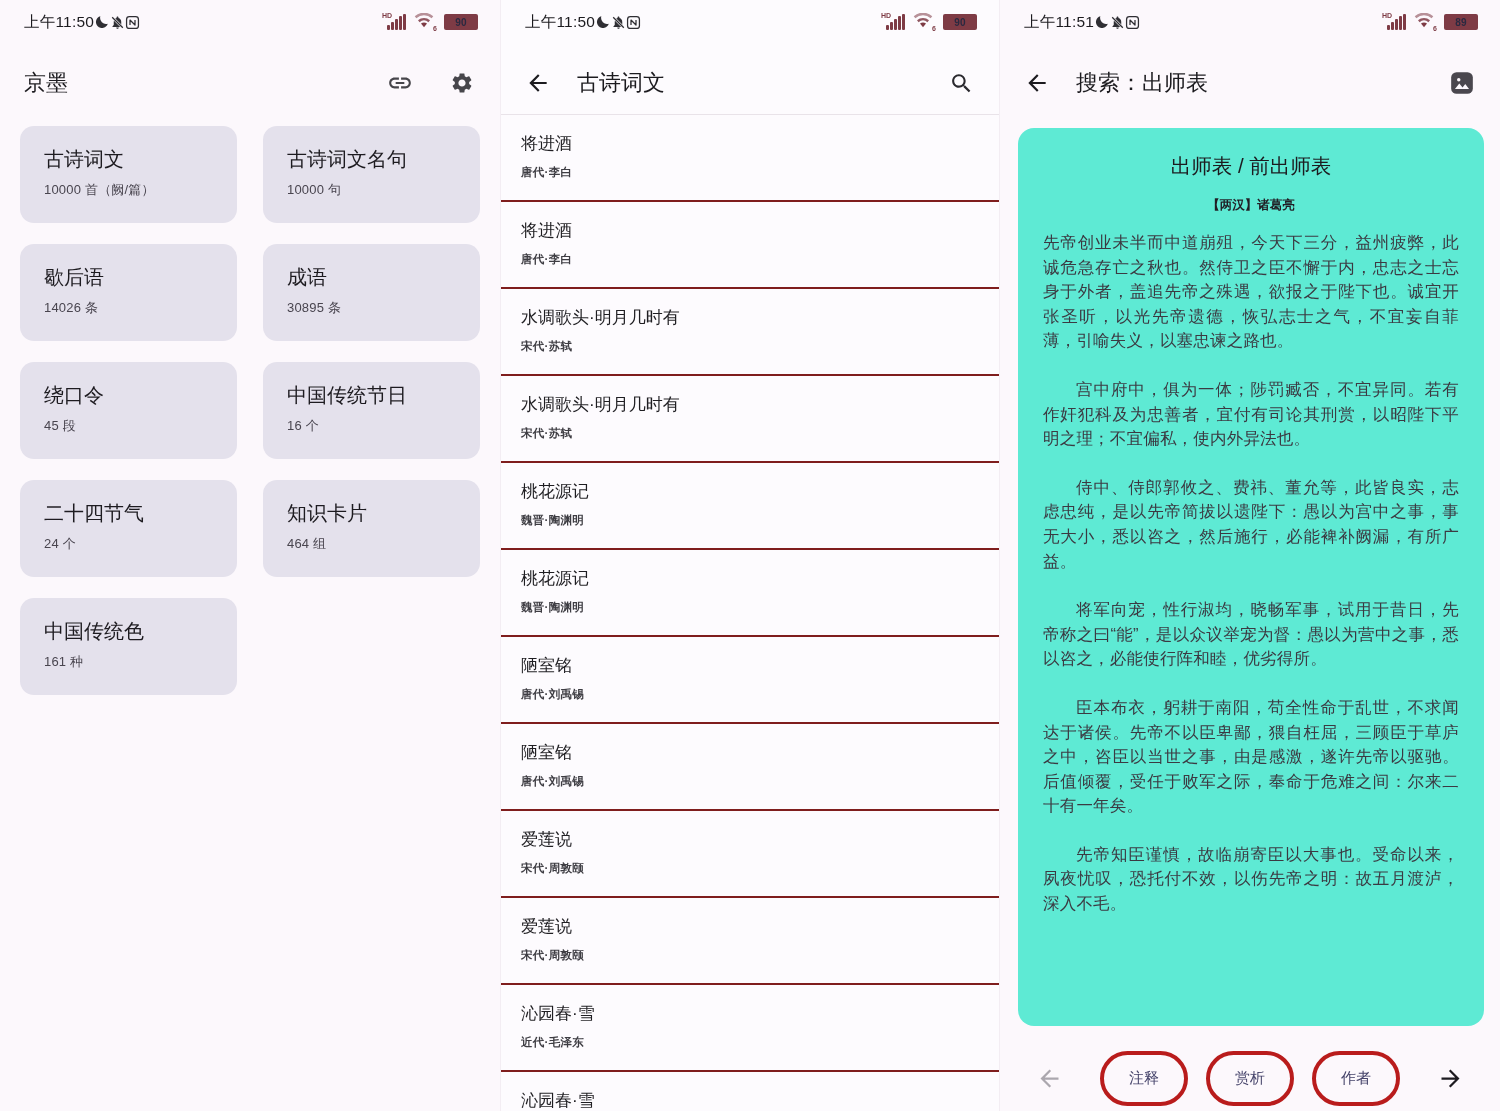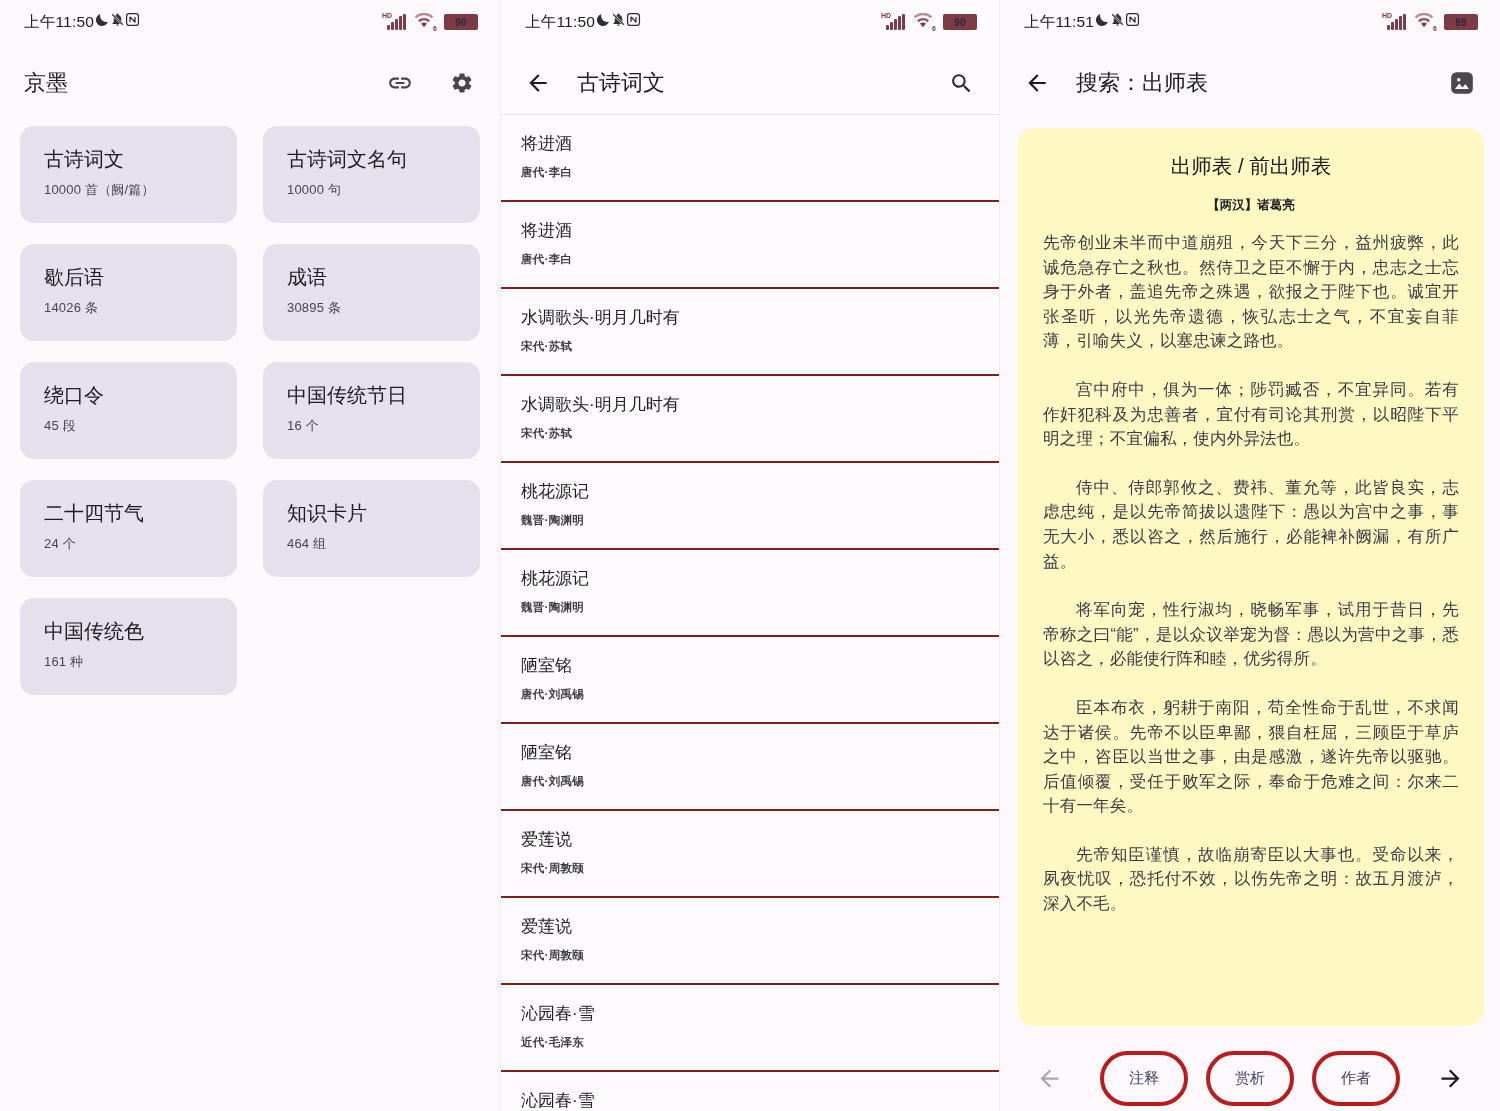--- a/index.html
+++ b/index.html
@@ -7,21 +7,21 @@
   body {
     font-family:"Liberation Sans","DejaVu Sans",sans-serif;
     background:#FCF8FC;
     display:flex;
   }
   .screen { width:500px; height:1111px; position:relative; overflow:hidden; background:#FCF8FC; }
   .screen.mid { background:#FDFBFE; border-left:1px solid #F3EDF3; border-right:1px solid #F3EDF3; }
 
   
   .statusbar { height:44px; display:flex; align-items:center; justify-content:space-between; padding:0 22px 0 24px; }
-  .sb-left { display:flex; }
+  .sb-left { display:flex; align-items:center; }
   .sb-time { font-size:15.5px; font-weight:500; color:#1C1B1F; letter-spacing:.2px; }
   .sb-ico { display:inline-flex; }
   .sb-right { display:flex; align-items:center; gap:8px; }
   .sig-wrap { position:relative; width:24px; height:18px; }
   .sig-hd { position:absolute; top:-1px; left:0; font-size:7px; font-weight:700; color:#7E3B45; }
   .sig-bars { position:absolute; bottom:1px; right:0; display:flex; align-items:flex-end; gap:1.5px; }
   .sig-bars i { display:block; width:2.6px; background:#7E3B45; border-radius:1px; }
   .wifi-wrap { position:relative; width:22px; height:18px; }
   .wifi-6 { position:absolute; bottom:-1px; right:-1px; font-size:7px; font-weight:700; color:#7E3B45; }
   .battery { min-width:34px; height:16px; border-radius:2px; background:#7E3B45; color:#2A2940; font-size:10px; font-weight:700; display:flex; align-items:center; justify-content:center; letter-spacing:.3px; }
@@ -43,21 +43,21 @@
   .card .c-count { font-size:13px; color:#49454F; margin-top:9px; letter-spacing:.2px; }
 
   
   .list { border-top:1px solid #E9E3E9; }
   .l-item { height:87px; padding:18px 20px 0; border-bottom:2px solid #7f1d1d; cursor:pointer; }
   .l-title { font-size:17px; color:#1F1E22; line-height:22px; }
   .l-author { font-size:11.5px; font-weight:700; color:#3E3D43; margin-top:10px; letter-spacing:.3px; }
 
   
   .article {
-    margin:14px 16px 0 18px; height:898px; background:#fef9c3; border-radius:16px;
+    margin:14px 16px 0 18px; height:898px; background:#5eead4; border-radius:16px;
     padding:24px 25px 0; overflow:hidden;
   }
   .a-title { text-align:center; font-size:20.5px; color:#1C1B1F; line-height:27px; }
   .a-author { text-align:center; font-size:12.5px; font-weight:700; color:#211F26; margin-top:18px; line-height:17px; }
   .article p { font-size:16.5px; line-height:24.6px; color:#3B3A42; text-align:justify; margin-top:24px; text-indent:2em; letter-spacing:.2px; }
   .article p.first { text-indent:0; margin-top:16px; }
 
   
   .bottombar {
     position:absolute; left:0; right:0; bottom:0; height:66px; background:#FCF8FC;

